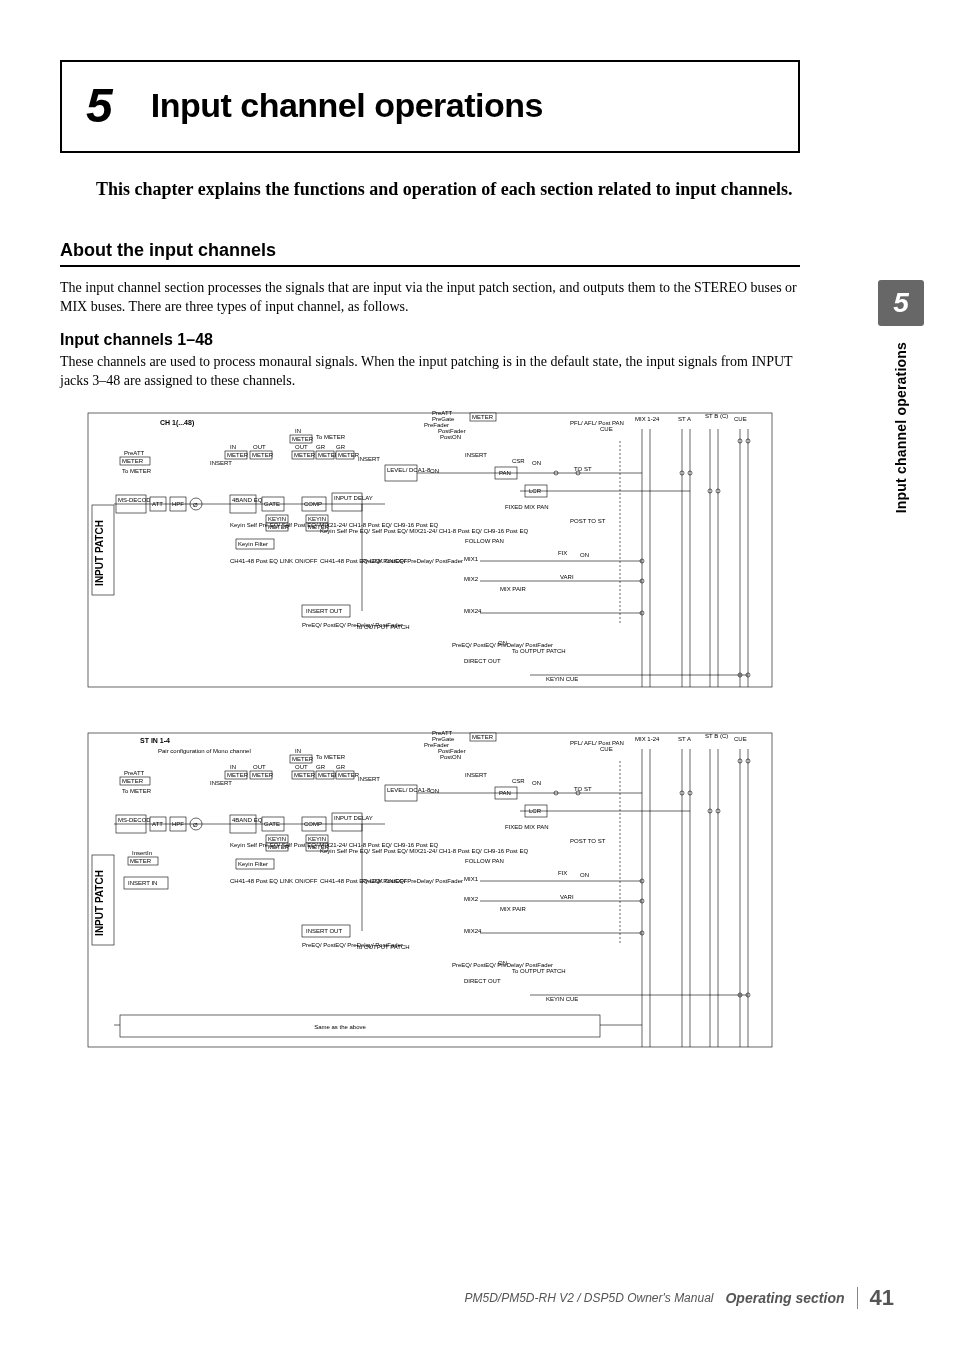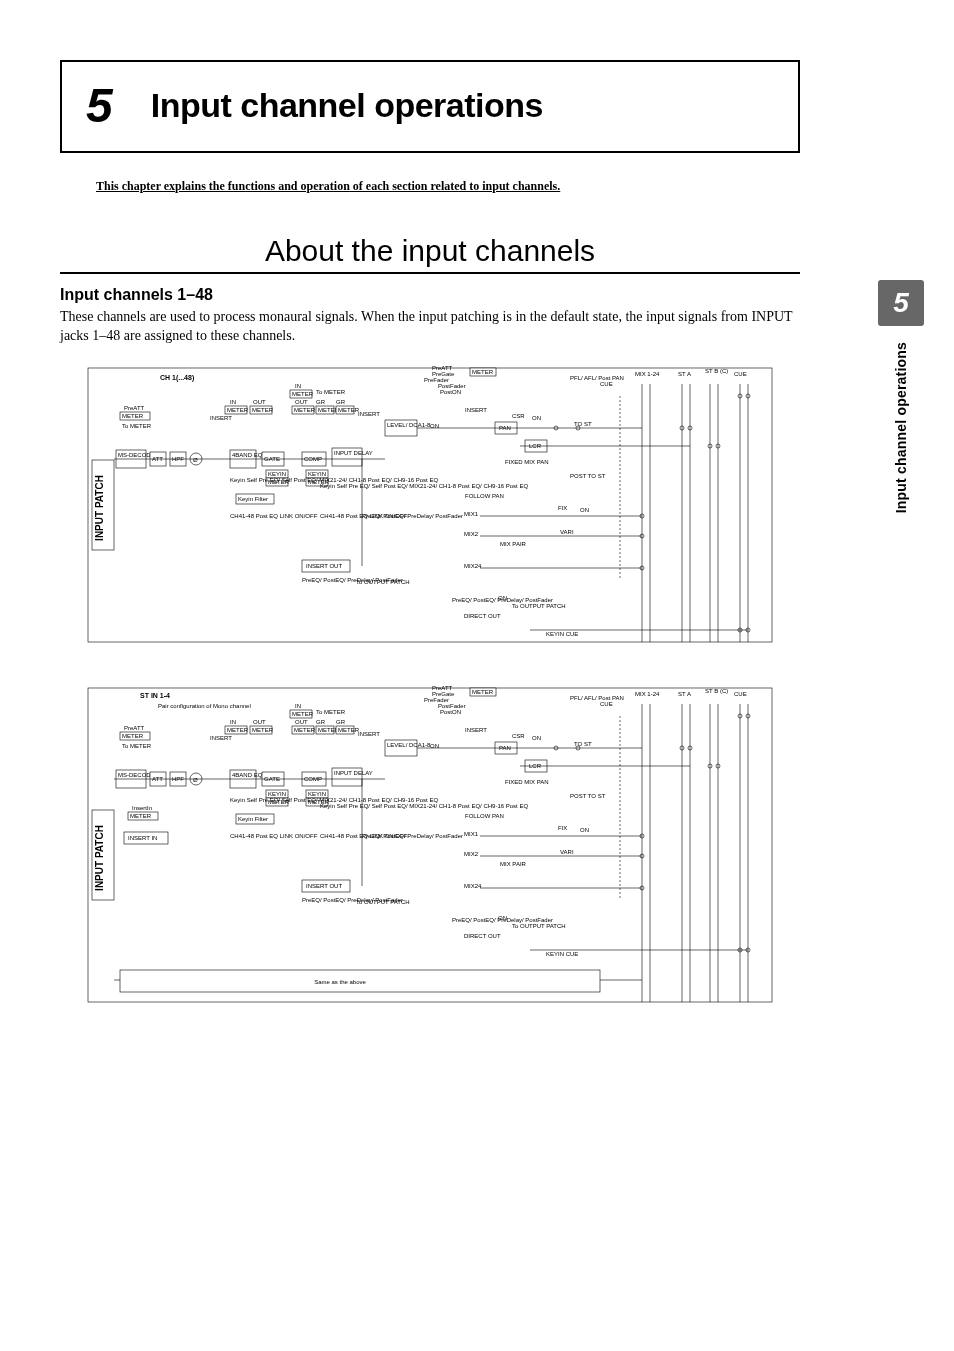--- a/index.html
+++ b/index.html
@@ -5,22 +5,22 @@
   * { box-sizing: border-box; margin: 0; padding: 0; }
   html, body { width: 954px; background: #fff; font-family: Georgia, "Times New Roman", serif; color: #000; }
   .page { width: 954px; height: 1351px; position: relative; padding: 60px 60px 40px 60px; }
   .side-tab { position: absolute; right: 30px; top: 280px; width: 46px; display: flex; flex-direction: column; align-items: center; }
   .side-tab-num-box { width: 46px; height: 46px; background: #676767; color: #fff; display: flex; align-items: center; justify-content: center; font-family: Arial, Helvetica, sans-serif; font-weight: bold; font-style: italic; font-size: 28px; border-radius: 3px; }
   .side-tab-text { writing-mode: vertical-rl; transform: rotate(180deg); font-family: Arial, Helvetica, sans-serif; font-size: 14px; font-weight: bold; margin-top: 16px; letter-spacing: 0.2px; }
   .content { width: 740px; }
   .chapter-box { border: 2px solid #000; padding: 16px 24px 18px 24px; display: flex; align-items: center; gap: 38px; margin-bottom: 26px; }
   .chapter-num { font-family: Arial, Helvetica, sans-serif; font-weight: 900; font-style: italic; font-size: 48px; }
   .chapter-title { font-family: Arial, Helvetica, sans-serif; font-weight: 900; font-size: 34px; letter-spacing: -0.5px; }
-  .intro-line { font-family: Georgia, "Times New Roman", serif; font-weight: bold; font-size: 12px; margin: 0 0 40px 36px; text-decoration: underline; }
-  .section-heading { font-family: Arial, Helvetica, sans-serif; font-weight: normal; font-size: 30px; margin-bottom: 4px; text-align: center; }
+  .intro-line { font-family: Georgia, "Times New Roman", serif; font-weight: bold; font-size: 18px; margin: 0 0 40px 36px; }
+  .section-heading { font-family: Arial, Helvetica, sans-serif; font-weight: bold; font-size: 18px; margin-bottom: 4px; }
   .section-rule { border: none; border-top: 2px solid #000; margin-bottom: 12px; }
   .body-text { font-size: 14px; line-height: 1.35; margin-bottom: 14px; }
   .sub-heading { font-family: Arial, Helvetica, sans-serif; font-weight: bold; font-size: 16px; margin-top: 6px; margin-bottom: 4px; }
   .diagram { width: 700px; border: none; margin: 14px 0 30px 20px; position: relative; }
   .diagram svg { width: 100%; height: auto; display: block; }
   .dia-text { font-family: Arial, Helvetica, sans-serif; font-size: 6px; fill: #000; }
   .dia-text-b { font-family: Arial, Helvetica, sans-serif; font-size: 7px; font-weight: bold; fill: #000; }
   .dia-box { fill: #fff; stroke: #000; stroke-width: 0.6; }
   .dia-line { stroke: #000; stroke-width: 0.6; fill: none; }
   .dia-dash { stroke: #000; stroke-width: 0.6; stroke-dasharray: 2 2; fill: none; }
@@ -45,23 +45,24 @@
 
     <div class="chapter-box">
       <div class="chapter-num">5</div>
       <div class="chapter-title">Input channel operations</div>
     </div>
 
     <p class="intro-line">This chapter explains the functions and operation of each section related to input channels.</p>
 
     <h2 class="section-heading">About the input channels</h2>
     <hr class="section-rule">
+    <p class="body-text">The input channel section processes the signals that are input via the input patch section, and outputs them to the STEREO buses or MIX buses. There are three types of input channel, as follows.</p>
 
     <h3 class="sub-heading">Input channels 1–48</h3>
-    <p class="body-text">These channels are used to process monaural signals. When the input patching is in the default state, the input signals from INPUT jacks 1–48 are assigned to these channels.</p>
+    <p class="body-text">These channels are used to process monaural signals. When the input patching is in the default state, the input signals from INPUT jacks 3–48 are assigned to these channels.</p>
 
     <div class="diagram">
       <svg viewBox="0 0 700 290">
 
         <rect x="8" y="8" width="684" height="274" class="dia-line" fill="none"></rect>
 
         <rect x="12" y="100" width="22" height="90" class="dia-box"></rect>
         <text x="23" y="148" text-anchor="middle" class="vert-label" transform="rotate(-90 23 148)">INPUT PATCH</text>
 
         <text x="80" y="20" class="dia-text-b">CH 1(...48)</text>
@@ -423,14 +424,20 @@
 
         <rect x="40" y="290" width="480" height="22" class="dia-box"></rect>
         <text x="260" y="304" text-anchor="middle" class="dia-text">Same as the above</text>
         <line x1="34" y1="300" x2="40" y2="300" class="dia-line"></line>
         <line x1="520" y1="300" x2="562" y2="300" class="dia-line"></line>
       </svg>
     </div>
 
   </div>
 
+  <div class="footer">
+    <span class="footer-left">PM5D/PM5D-RH V2 / DSP5D Owner's Manual</span>
+    <span class="footer-mid">Operating section</span>
+    <span class="footer-divider"></span>
+    <span class="footer-page">41</span>
+  </div>
 
 </div>
 
 </body></html>

